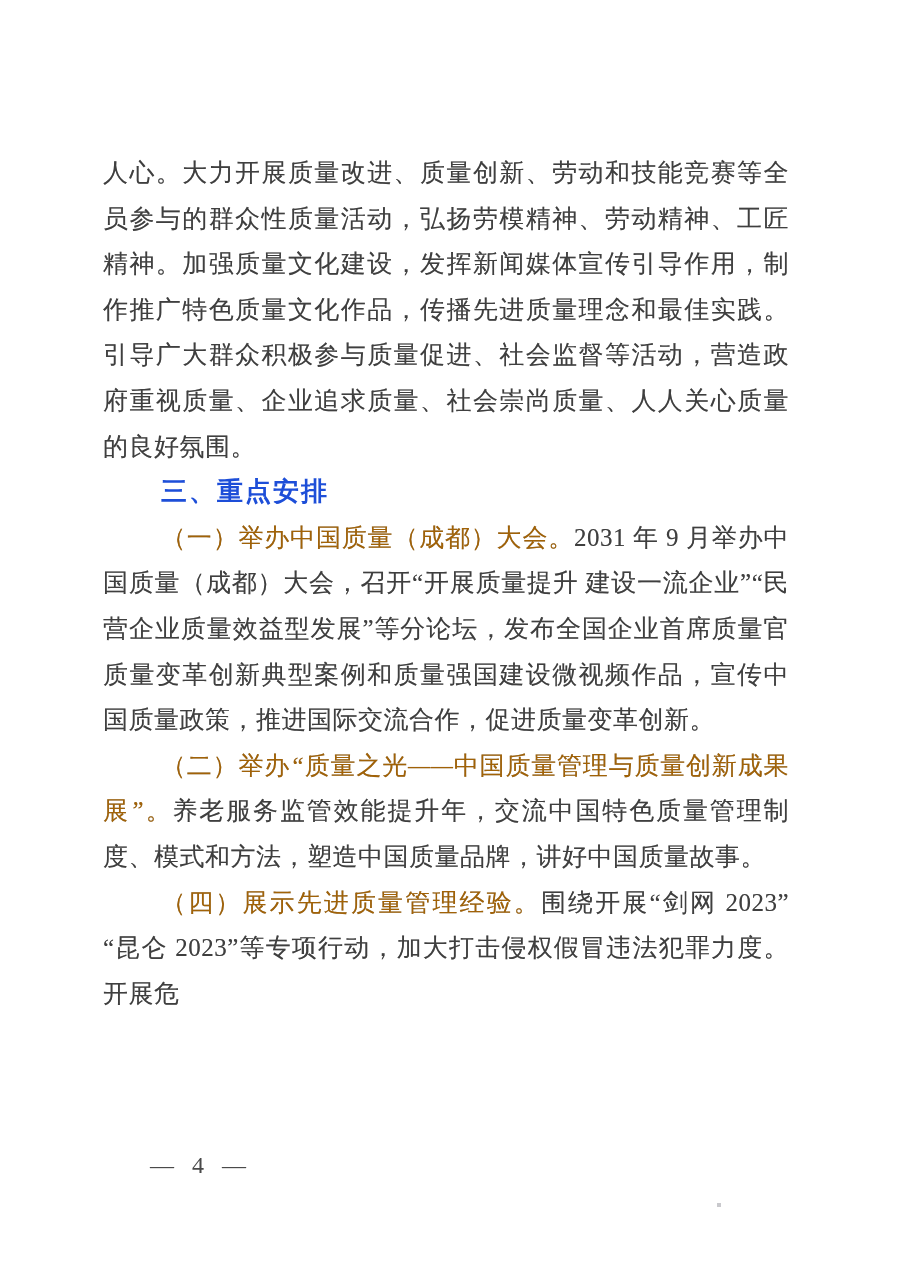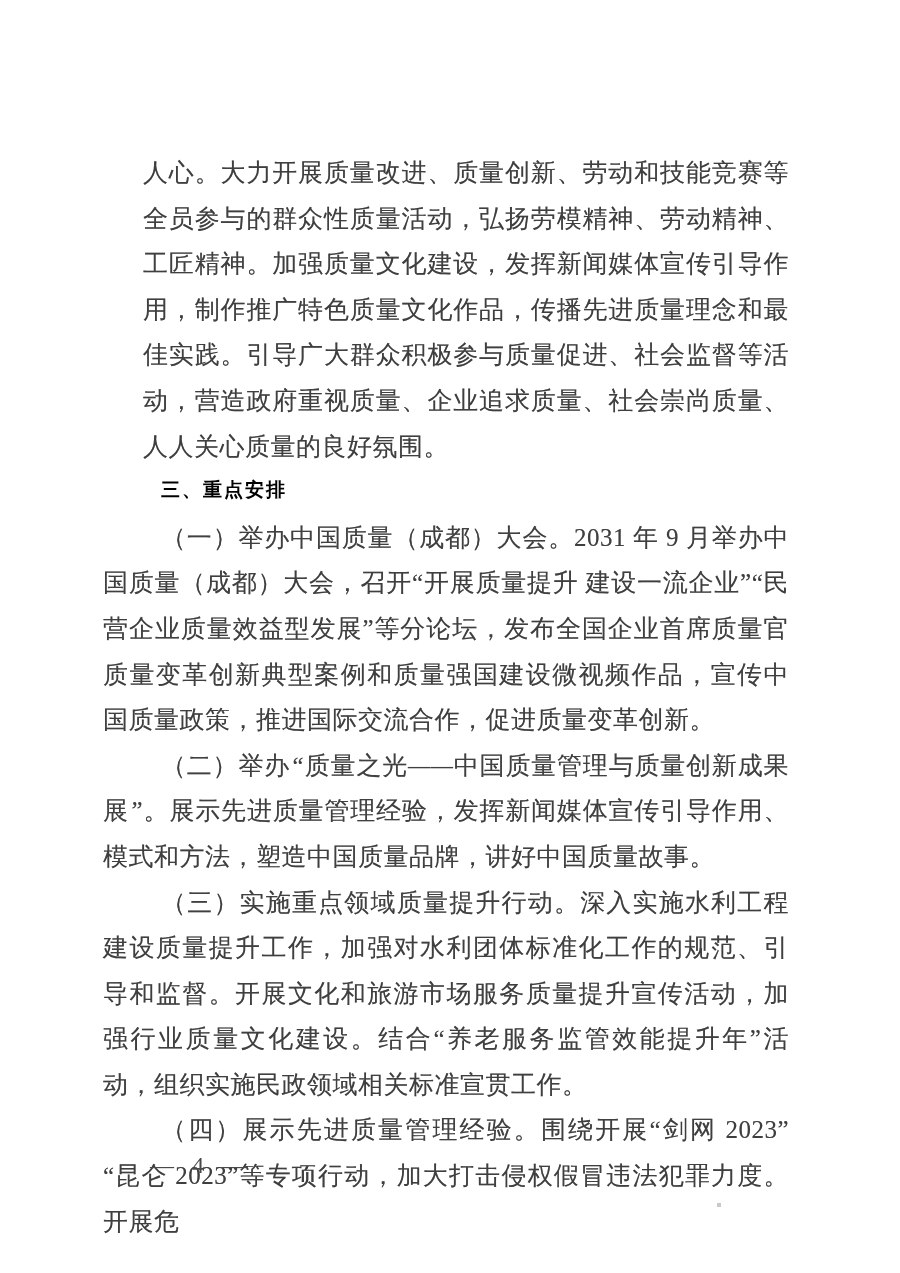--- a/index.html
+++ b/index.html
@@ -27,36 +27,35 @@
     text-align: justify;
     letter-spacing: 0.5px;
     text-shadow: 0 0 0.5px rgba(70,70,70,0.45);
   }
   .para {
     margin: 0;
     text-indent: 58px;
   }
   .para.noindent {
     text-indent: 0;
-    margin-left: 40px;
   }
   .heading {
     margin: 0;
-    font-size: 19px;
+    font-size: 26px;
     line-height: 45.6px;
     text-indent: 58px;
     font-weight: bold;
-    color: #000000;
-    font-family: Liberation Mono, monospace;
+    color: #1d4ed8;
+    font-family: Liberation Sans, sans-serif;
     letter-spacing: 2px;
     text-shadow: none;
   }
   .lead {
     
-    color: #404040;
+    color: #a16207;
     font-style: oblique 4deg;
   }
   .page-number {
     position: absolute;
     left: 150px;
     top: 1148px;
     font-size: 24px;
     line-height: 34px;
     letter-spacing: 6px;
     color: #4a4a4a;
@@ -77,23 +76,22 @@
 <div class="page">
 
   <div class="content">
 
     <p class="para noindent">人心。大力开展质量改进、质量创新、劳动和技能竞赛等全员参与的群众性质量活动，弘扬劳模精神、劳动精神、工匠精神。加强质量文化建设，发挥新闻媒体宣传引导作用，制作推广特色质量文化作品，传播先进质量理念和最佳实践。引导广大群众积极参与质量促进、社会监督等活动，营造政府重视质量、企业追求质量、社会崇尚质量、人人关心质量的良好氛围。</p>
 
     <h2 class="heading">三、重点安排</h2>
 
     <p class="para"><span class="lead">（一）举办中国质量（成都）大会。</span><span>2031 年 9 月举办中国质量（成都）大会，召开“开展质量提升 建设一流企业”“民营企业质量效益型发展”等分论坛，发布全国企业首席质量官质量变革创新典型案例和质量强国建设微视频作品，宣传中国质量政策，推进国际交流合作，促进质量变革创新。</span></p>
 
-    <p class="para"><span class="lead">（二）举办“质量之光——中国质量管理与质量创新成果展”。</span><span>展示先进质量管理经验，发挥新闻媒体宣传引导作用、模式和方法，塑造中国质量品牌，讲好中国质量故事。</span></p>
+    <p class="para"><span class="lead">（二）举办“质量之光——中国质量管理与质量创新成果展”。</span><span>养老服务监管效能提升年，交流中国特色质量管理制度、模式和方法，塑造中国质量品牌，讲好中国质量故事。</span></p>
 
-    <p class="para"><span class="lead">（三）实施重点领域质量提升行动。</span><span>深入实施水利工程建设质量提升工作，加强对水利团体标准化工作的规范、引导和监督。开展文化和旅游市场服务质量提升宣传活动，加强行业质量文化建设。结合“养老服务监管效能提升年”活动，组织实施民政领域相关标准宣贯工作。</span></p>
 
     <p class="para"><span class="lead">（四）展示先进质量管理经验。</span><span>围绕开展“剑网 2023”“昆仑 2023”等专项行动，加大打击侵权假冒违法犯罪力度。开展危</span></p>
 
   </div>
 
   <div class="page-number">— 4 —</div>
 
   <div class="artifact"></div>
 
 </div>

